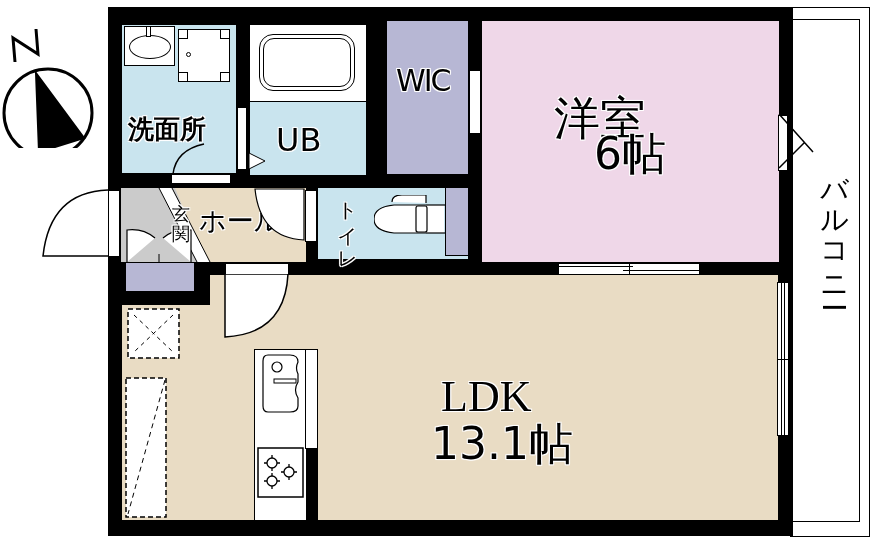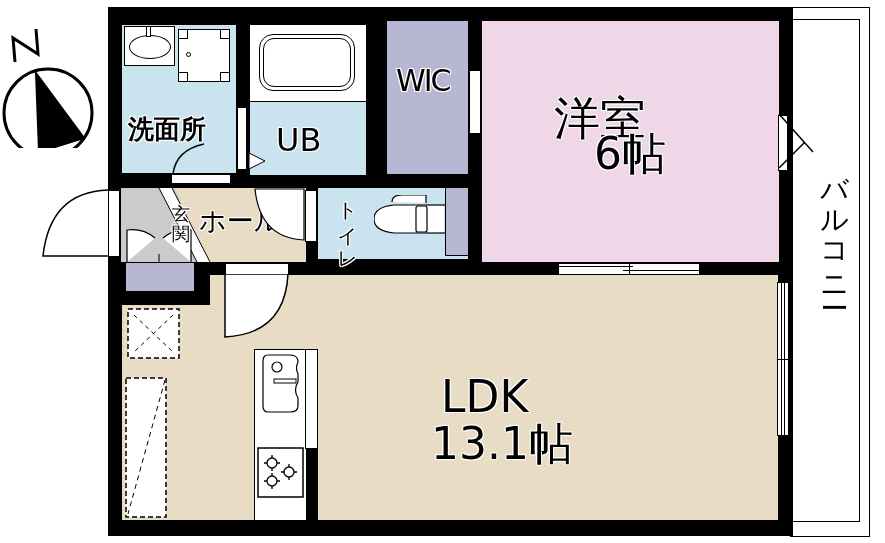--- a/index.html
+++ b/index.html
@@ -160,14 +160,14 @@
       <path d="M15,26 v3 M15,39 v3 M7,34 h3 M20,34 h3"></path>
   </g>
 </svg>
 
 <div class="abs" style="left:777px;top:282px;width:12px;height:154px;background:#fff;border:1px solid #000">
   <div class="abs" style="left:3px;top:0;width:1px;height:152px;background:#000"></div>
   <div class="abs" style="left:6px;top:0;width:1px;height:152px;background:#000"></div>
   <div class="abs" style="left:0;top:76px;width:10px;height:1px;background:#000"></div>
 </div>
 
-<div class="room-label" style="left:441px;top:375px;font-size:44px;">LDK</div>
+<div class="room-label" style="left:441px;top:375px;font-size:44px;font-family:Liberation Serif, serif;">LDK</div>
 <div class="room-label" style="left:431px;top:422px;font-size:44px;">13.1帖</div>
 
 </body></html>

